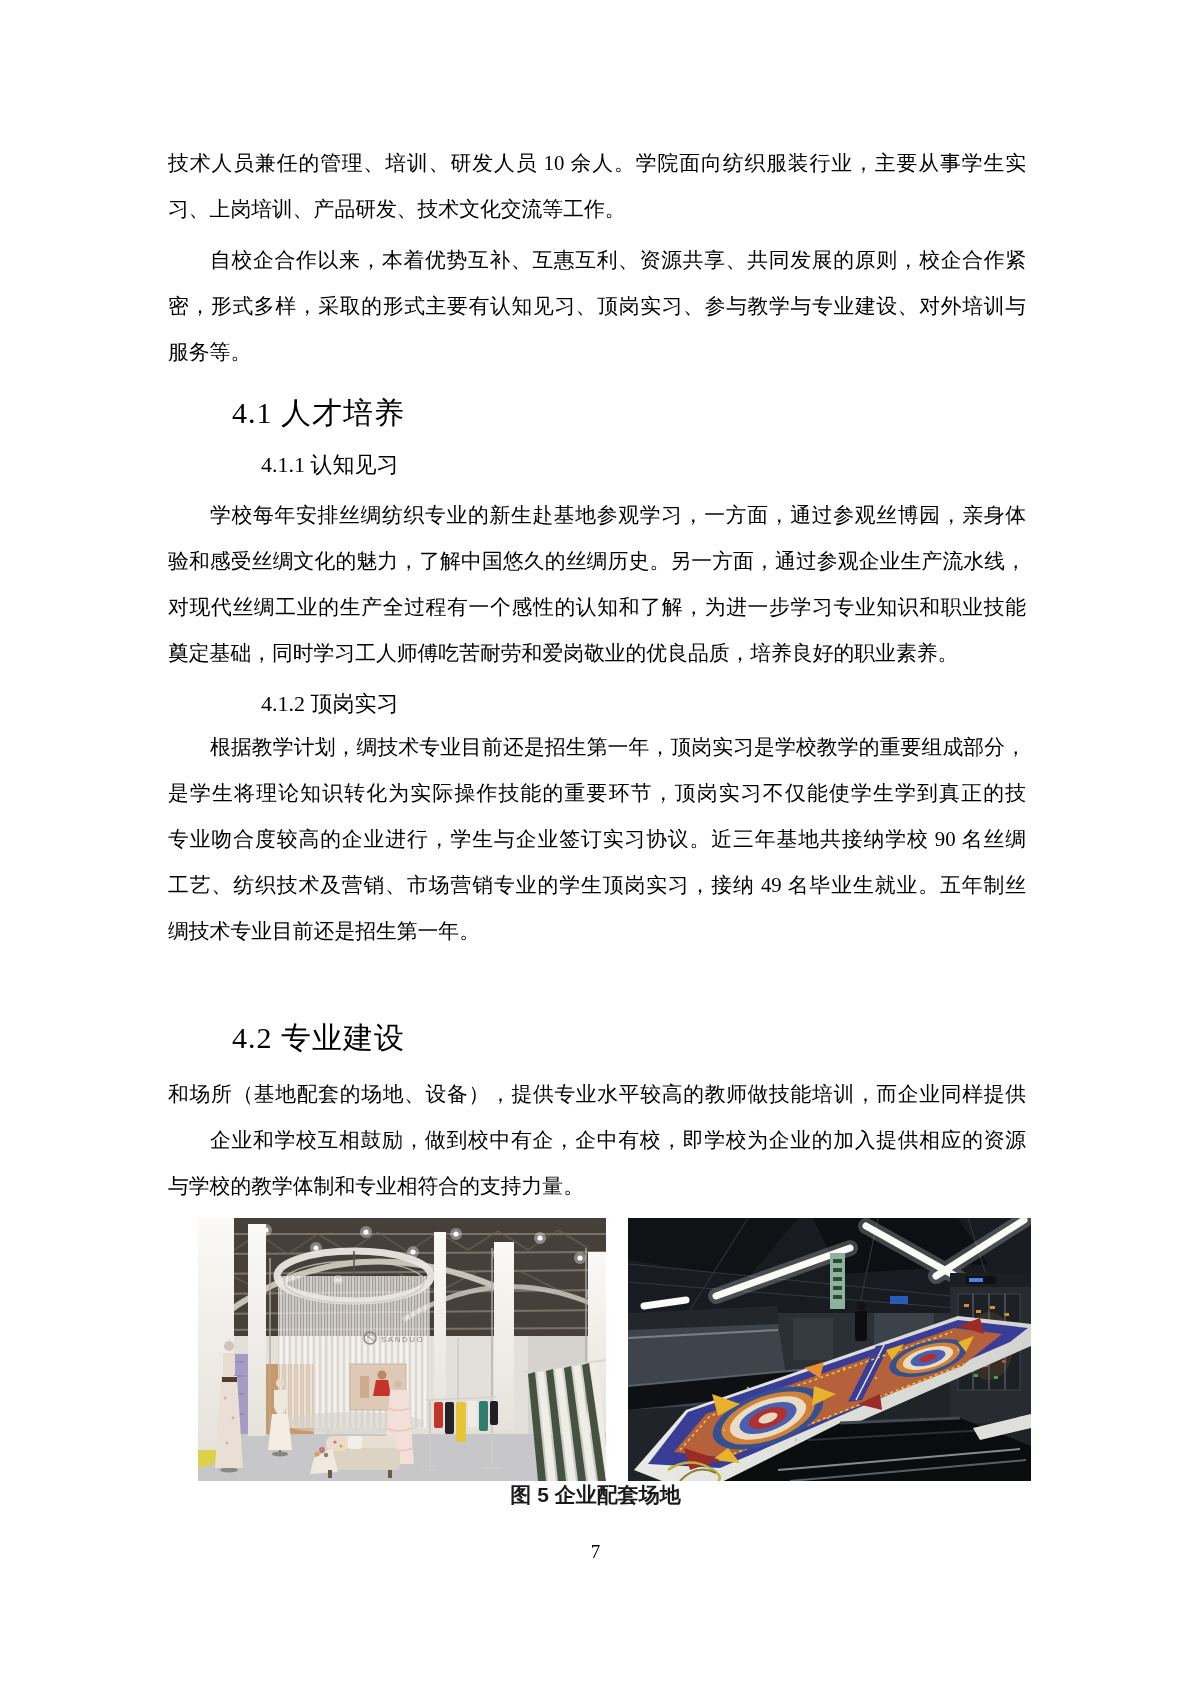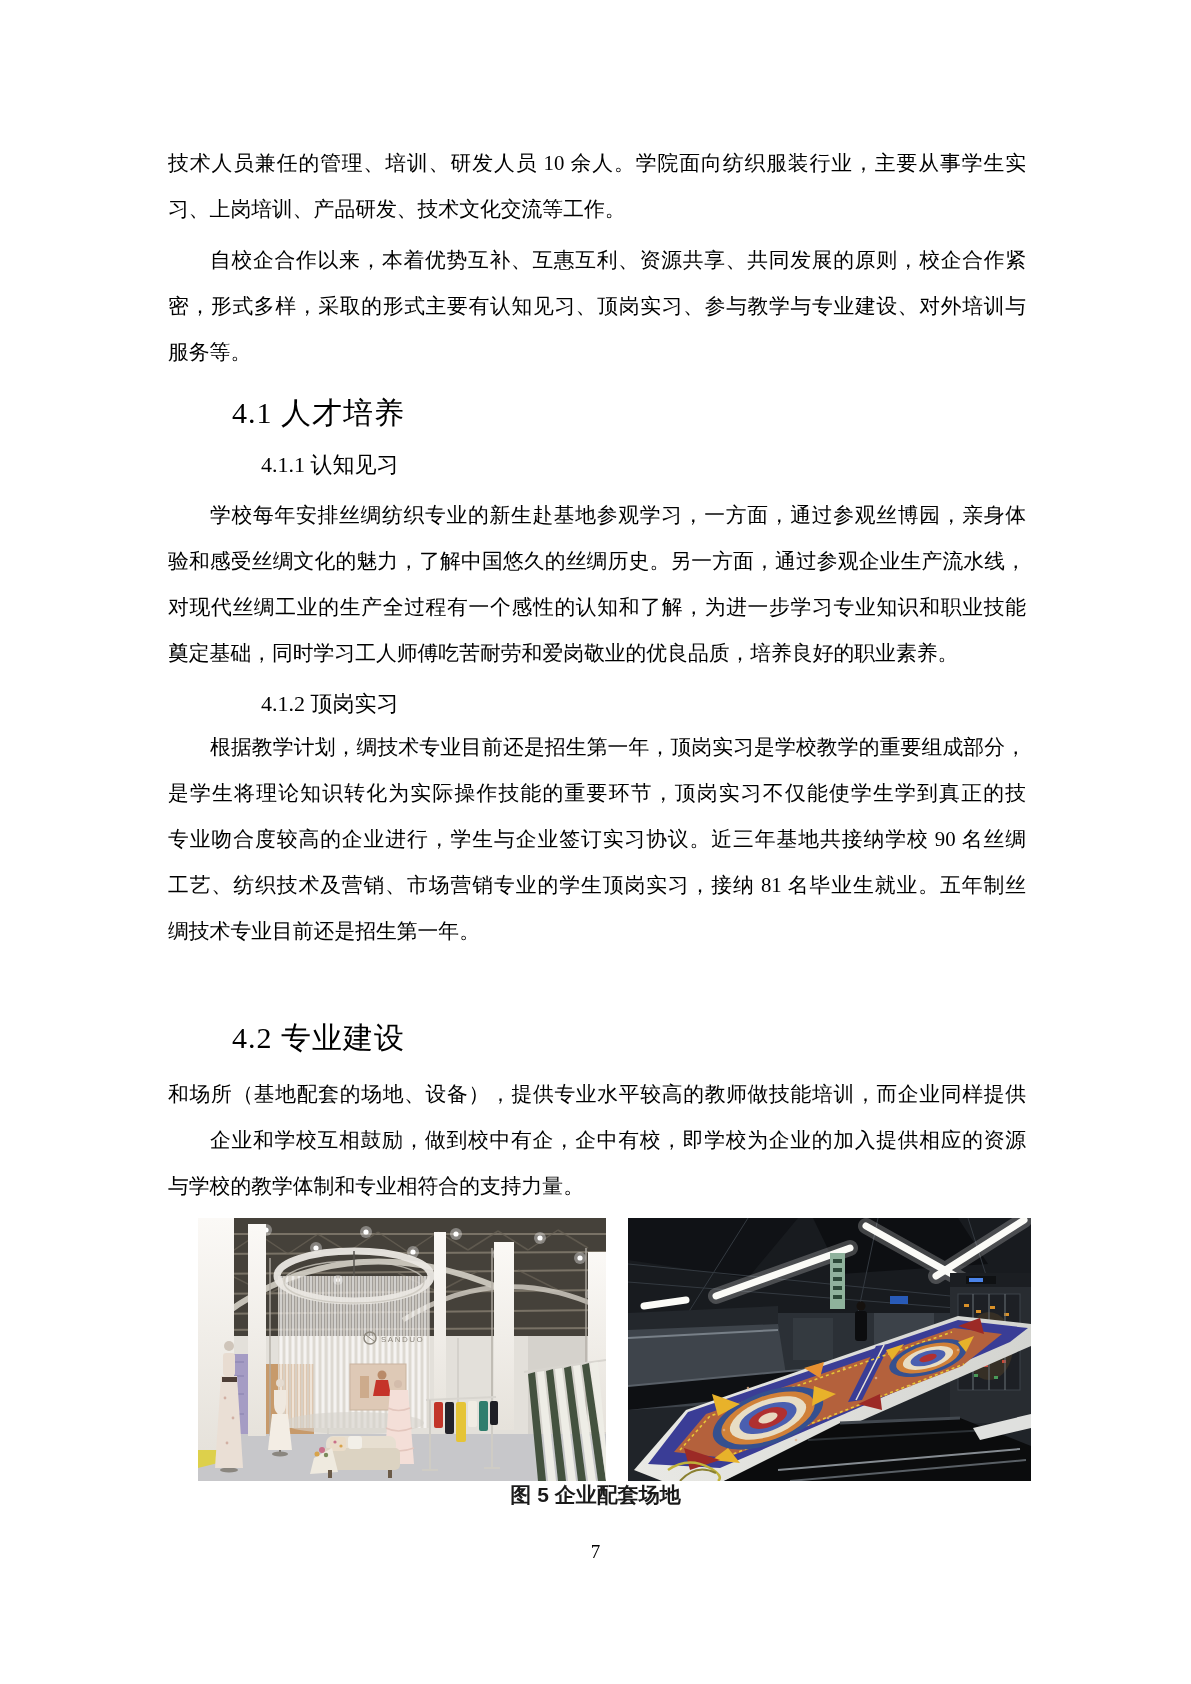--- a/index.html
+++ b/index.html
@@ -74,21 +74,21 @@
     <div class="line">对现代丝绸工业的生产全过程有一个感性的认知和了解，为进一步学习专业知识和职业技能</div>
     <div class="line end">奠定基础，同时学习工人师傅吃苦耐劳和爱岗敬业的优良品质，培养良好的职业素养。</div>
   </div>
 
   <div class="h-minor" style="top:689px">4.1.2 顶岗实习</div>
 
   <div class="para" style="top:724px">
     <div class="line ind">根据教学计划，绸技术专业目前还是招生第一年，顶岗实习是学校教学的重要组成部分，</div>
     <div class="line">是学生将理论知识转化为实际操作技能的重要环节，顶岗实习不仅能使学生学到真正的技</div>
     <div class="line">专业吻合度较高的企业进行，学生与企业签订实习协议。近三年基地共接纳学校 90 名丝绸</div>
-    <div class="line">工艺、纺织技术及营销、市场营销专业的学生顶岗实习，接纳 81 名毕业生就业。五年制丝</div>
+    <div class="line">工艺、纺织技术及营销、市场营销专业的学生顶岗实习，接纳 49 名毕业生就业。五年制丝</div>
     <div class="line end">绸技术专业目前还是招生第一年。</div>
   </div>
 
   <div class="h-major" style="top:1016px">4.2 专业建设</div>
 
   <div class="para" style="top:1071px">
     <div class="line">和场所（基地配套的场地、设备），提供专业水平较高的教师做技能培训，而企业同样提供</div>
     <div class="line ind">企业和学校互相鼓励，做到校中有企，企中有校，即学校为企业的加入提供相应的资源</div>
     <div class="line end">与学校的教学体制和专业相符合的支持力量。</div>
   </div>

